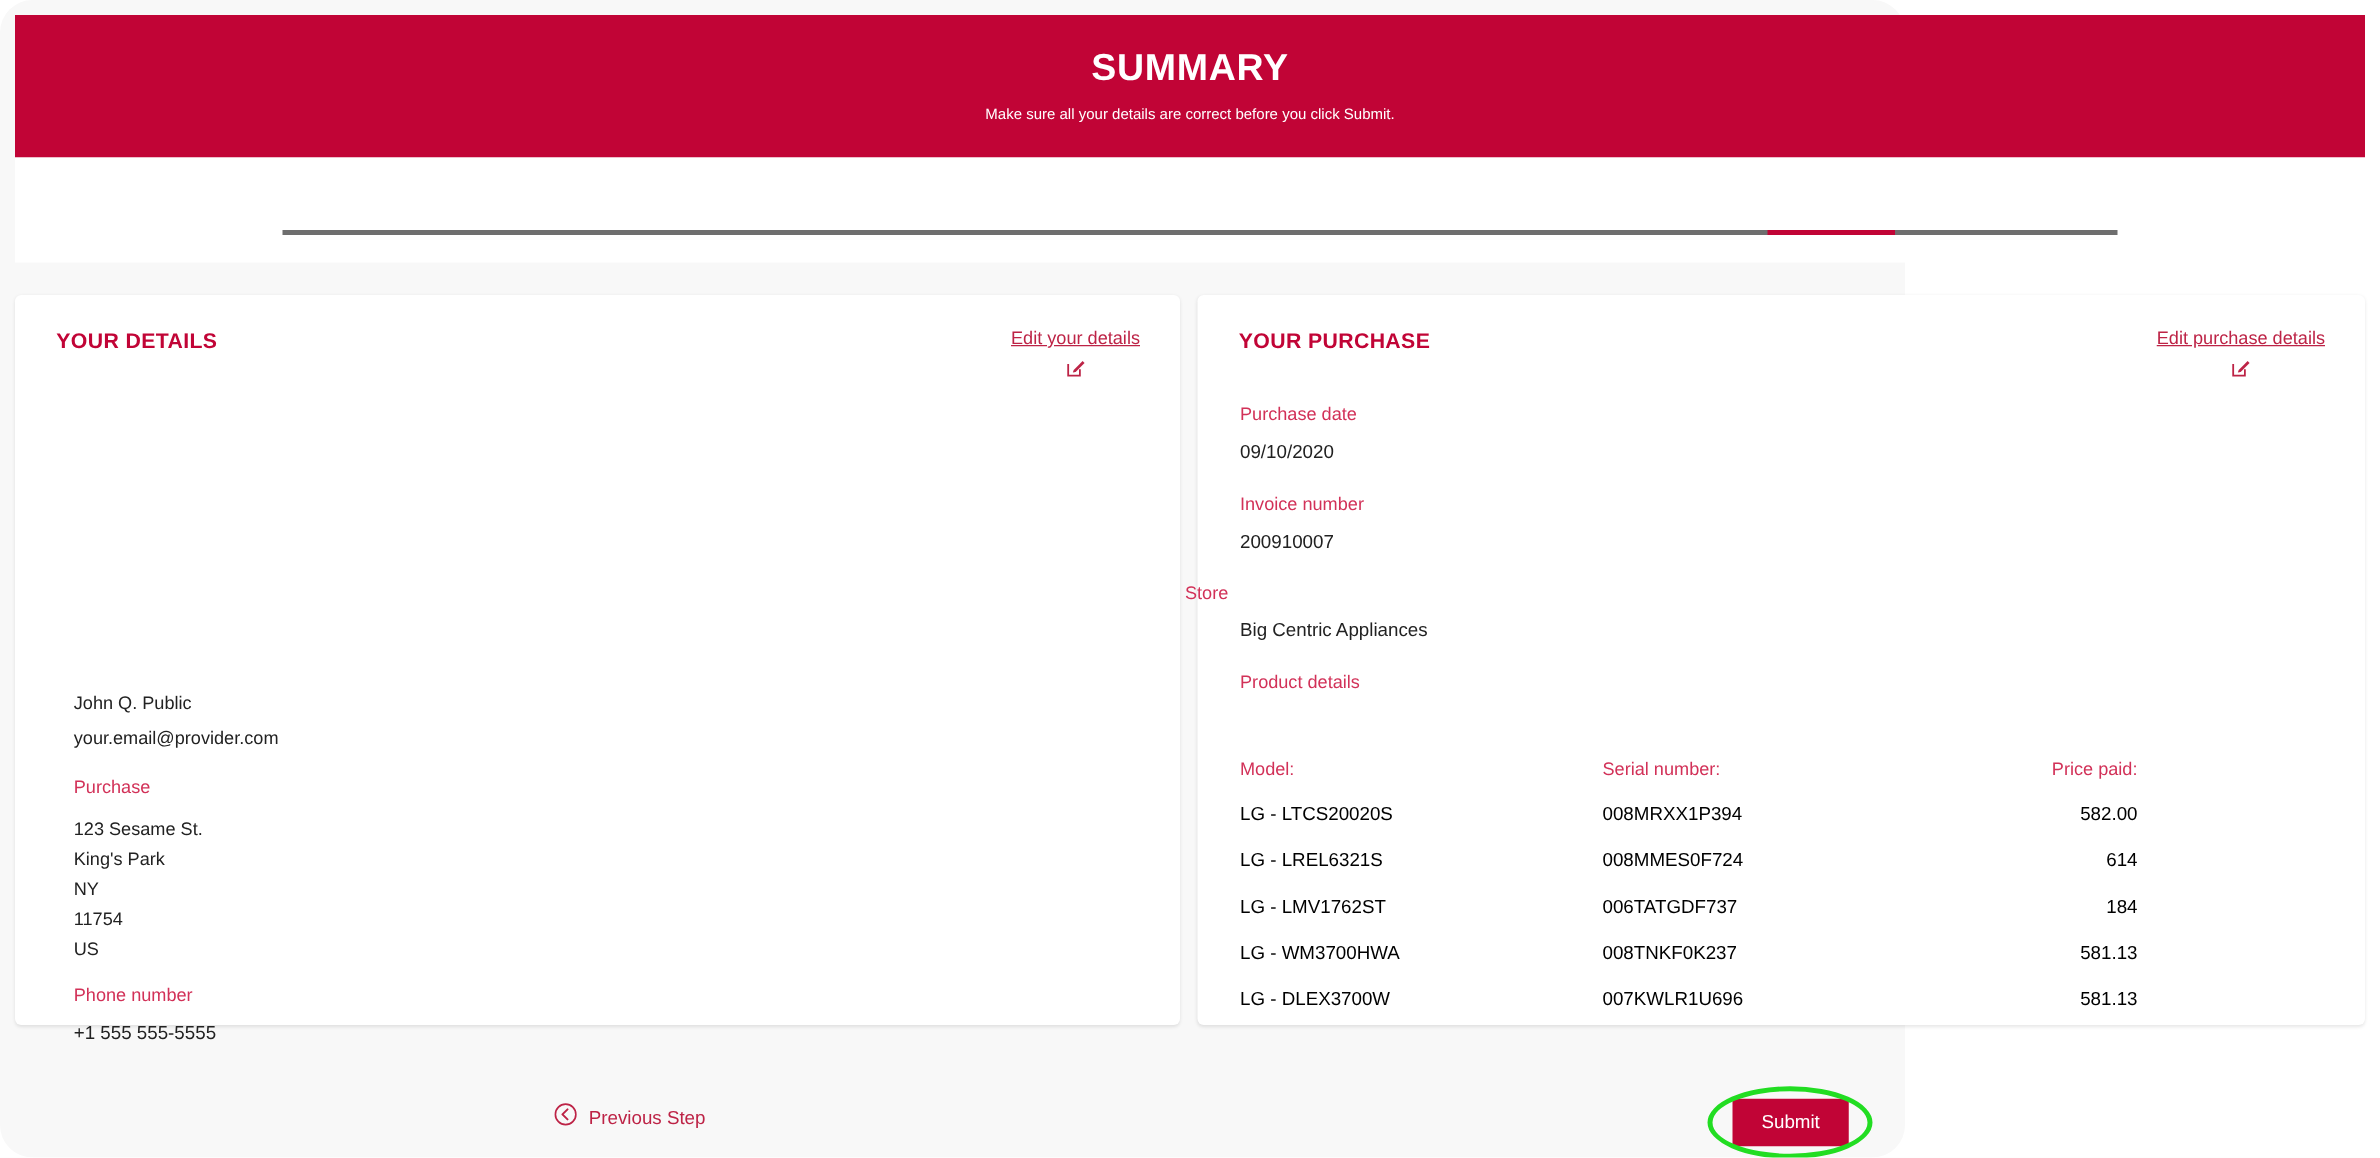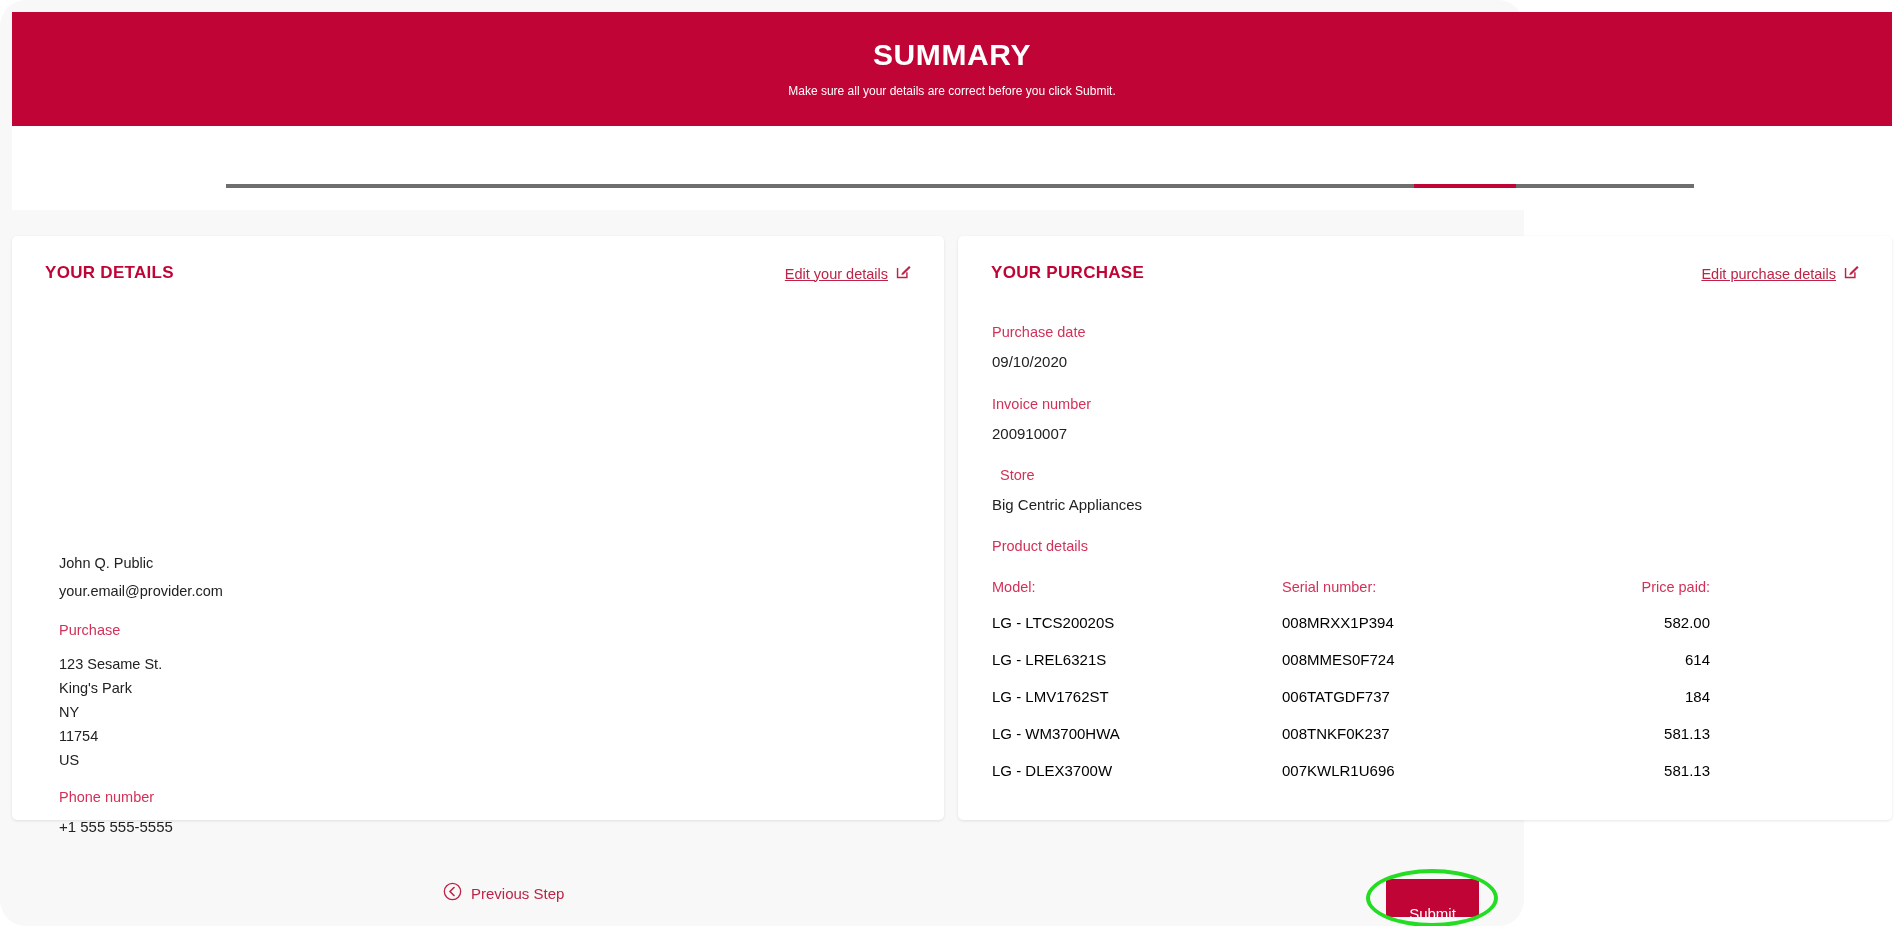--- a/index.html
+++ b/index.html
@@ -121,20 +121,21 @@
   }
 
   .edit-link {
     position: absolute;
     top: 27px;
     right: 32px;
     display: flex;
     align-items: center;
     gap: 7px;
     cursor: pointer;
+    flex-direction: column;
   }
   .edit-link .lbl {
     font-size: 14.5px;
     color: #bd2346;
     text-decoration: underline;
     white-space: nowrap;
   }
   .edit-icon { display: block; }
 
   .field-label {
@@ -156,29 +157,29 @@
   .ld-addr div { line-height: 24px; }
   .ld-phone-l{ position: absolute; left: 47px; top: 551px; }
   .ld-phone  { position: absolute; left: 47px; top: 581px; font-size: 15px; }
 
   
   .rp { position: absolute; }
   .rp-date-l  { left: 992px; top: 322px; }
   .rp-date-v  { left: 992px; top: 352px; font-size: 15px; }
   .rp-inv-l   { left: 992px; top: 394px; }
   .rp-inv-v   { left: 992px; top: 424px; font-size: 15px; }
-  .rp-store-l { left: 1000px; top: 465px; }
+  .rp-store-l { left: 948px; top: 465px; }
   .rp-store-v { left: 992px; top: 495px; font-size: 15px; }
   .rp-prod-l  { left: 992px; top: 536px; }
 
   
   .ptable {
     position: absolute;
     left: 992px;
-    top: 579px;
+    top: 608px;
     width: 718px;
     border-collapse: collapse;
   }
   .ptable th {
     font-weight: 400;
     color: #d23158;
     font-size: 14.5px;
     text-align: left;
     padding: 0 0 19px 0;
     white-space: nowrap;
@@ -217,21 +218,21 @@
     width: 93px;
     height: 38px;
     background: #c10436;
     color: #ffffff;
     border: none;
     font-family: "Liberation Sans", sans-serif;
     font-size: 15px;
     line-height: 38px;
     text-align: center;
     cursor: pointer;
-    padding: 16px;
+    padding: 0;
   }
 
   .highlight-ellipse {
     position: absolute;
     left: 1366px;
     top: 869px;
     width: 132px;
     height: 58px;
     border: 4px solid #22dd22;
     border-radius: 50%;

